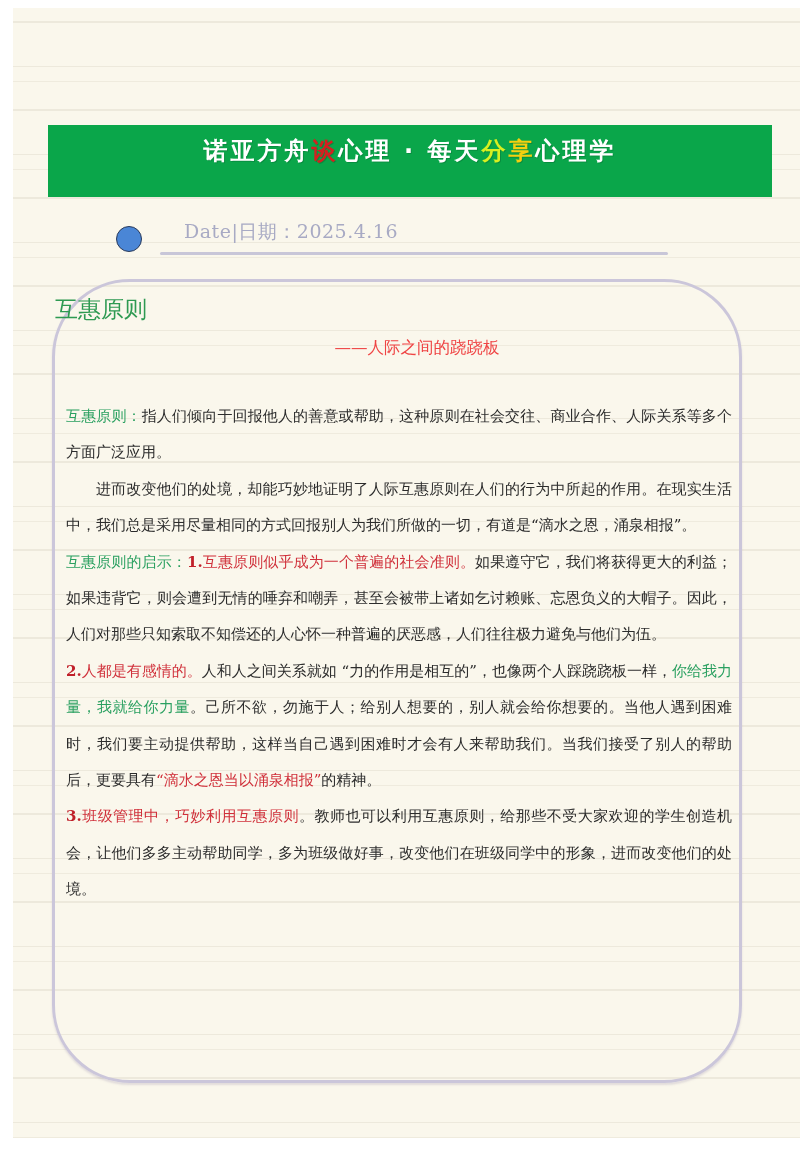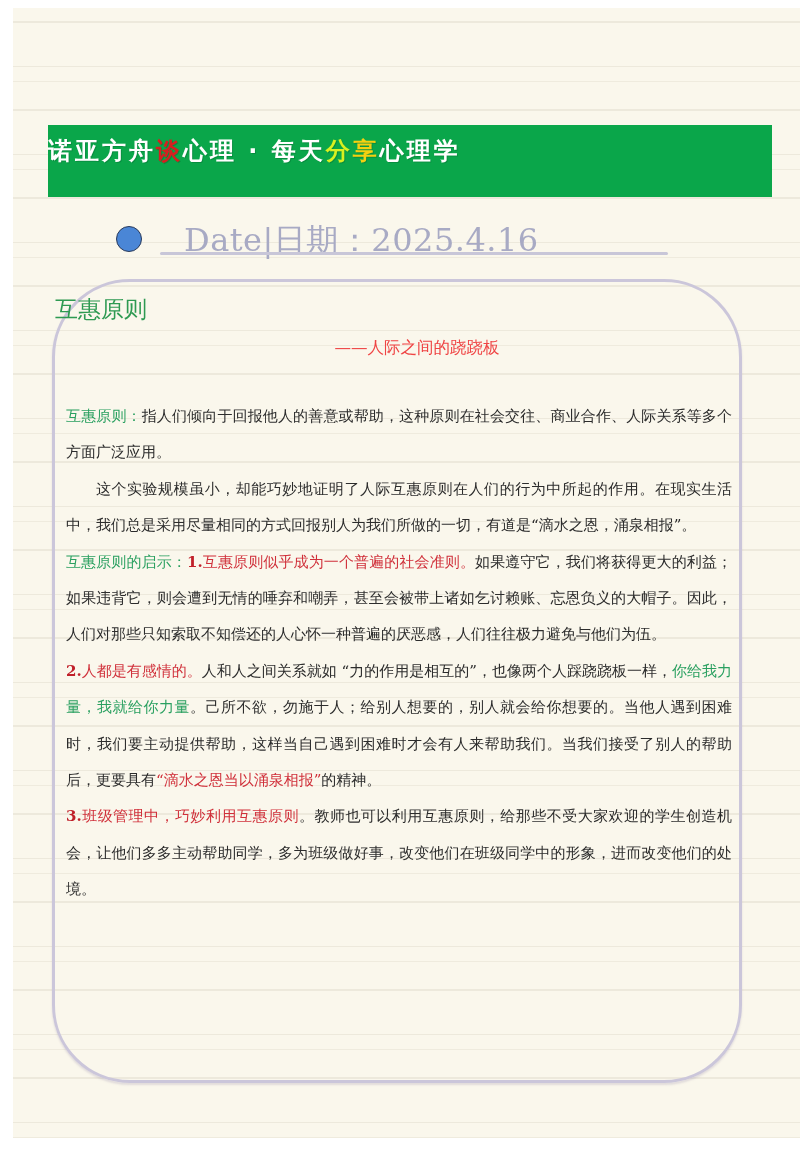--- a/index.html
+++ b/index.html
@@ -16,39 +16,39 @@
         #ede9dc 13px, #ede9dc 15px,
         transparent 15px, transparent 58px,
         #ede9dc 58px, #ede9dc 59px,
         transparent 59px, transparent 73px,
         #efebde 73px, #efebde 74px,
         transparent 74px, transparent 88px);
   }
   .banner {
     position: absolute; left: 48px; top: 125px; width: 724px; height: 72px;
     background: #0aa64a;
-    display: flex; align-items: flex-start; justify-content: flex-start;
+    display: flex; align-items: flex-start; justify-content: center;
   }
   .banner-title {
     margin-top: 10px;
     font-family: "DejaVu Sans", "Liberation Sans", sans-serif;
     font-weight: bold; font-size: 24px; letter-spacing: 3px; color: #ffffff;
     text-shadow: 1px 1px 0 rgba(0,0,0,0.15);
   }
   .banner-title .c-red { color: #d42020; }
   .banner-title .c-yg { color: #d8f020; }
   .banner-title .c-yo { color: #f4d010; }
 
   .date-dot {
     position: absolute; left: 116px; top: 226px; width: 26px; height: 26px;
     border-radius: 50%; background: #4a86d6; border: 1.5px solid #2a3a5a; box-sizing: border-box;
   }
   .date-text {
     position: absolute; left: 184px; top: 219px;
-    font-size: 32px; color: #a8aac4; letter-spacing: 0.5px;
+    font-size: 19px; color: #a8aac4; letter-spacing: 0.5px;
   }
   .date-line {
     position: absolute; left: 160px; top: 252px; width: 508px; height: 3px;
     background: #c8c6d8; border-radius: 2px;
   }
 
   .card {
     position: absolute; left: 52px; top: 279px; width: 690px; height: 804px;
     box-sizing: border-box; border: 3px solid #cbc6da; border-radius: 78px;
     box-shadow: 0 2px 2px rgba(150,140,170,0.25);
@@ -86,21 +86,21 @@
 <div class="date-line"></div>
 
 <div class="card">
   <div class="card-title">互惠原则</div>
   <div class="card-subtitle">——人际之间的跷跷板</div>
 
   <div class="body-text">
     <p><span class="green">互惠原则：</span><span>指人们倾向于回报他人的善意或帮助，这种原则在社会交往、商业合作、人际关系等多个方面广泛应用。</span></p>
 
 
-    <p class="indent1"><span>这个实验规模虽小，却能巧妙地证明了人际互惠原则在人们的行为中所起的作用。在现实生活中，我们总是采用尽量相同的方式回报别人为我们所做的一切，有道是“滴水之恩，涌泉相报”。</span></p>
+    <p class="indent1"><span>进而改变他们的处境，却能巧妙地证明了人际互惠原则在人们的行为中所起的作用。在现实生活中，我们总是采用尽量相同的方式回报别人为我们所做的一切，有道是“滴水之恩，涌泉相报”。</span></p>
 
     <p><span class="green">互惠原则的启示：</span><span class="num-red">1.</span><span class="red">互惠原则似乎成为一个普遍的社会准则。</span><span>如果遵守它，我们将获得更大的利益；如果违背它，则会遭到无情的唾弃和嘲弄，甚至会被带上诸如乞讨赖账、忘恩负义的大帽子。因此，人们对那些只知索取不知偿还的人心怀一种普遍的厌恶感，人们往往极力避免与他们为伍。</span></p>
 
     <p><span class="num-red">2.</span><span class="red">人都是有感情的。</span><span>人和人之间关系就如 “力的作用是相互的”，也像两个人踩跷跷板一样，</span><span class="green">你给我力量，我就给你力量</span><span>。己所不欲，勿施于人；给别人想要的，别人就会给你想要的。当他人遇到困难时，我们要主动提供帮助，这样当自己遇到困难时才会有人来帮助我们。当我们接受了别人的帮助后，更要具有</span><span class="red">“滴水之恩当以涌泉相报”</span><span>的精神。</span></p>
 
     <p><span class="num-red">3.</span><span class="red">班级管理中，巧妙利用互惠原则</span><span>。教师也可以利用互惠原则，给那些不受大家欢迎的学生创造机会，让他们多多主动帮助同学，多为班级做好事，改变他们在班级同学中的形象，进而改变他们的处境。</span></p>
   </div>
 </div>
 
 </body></html>

